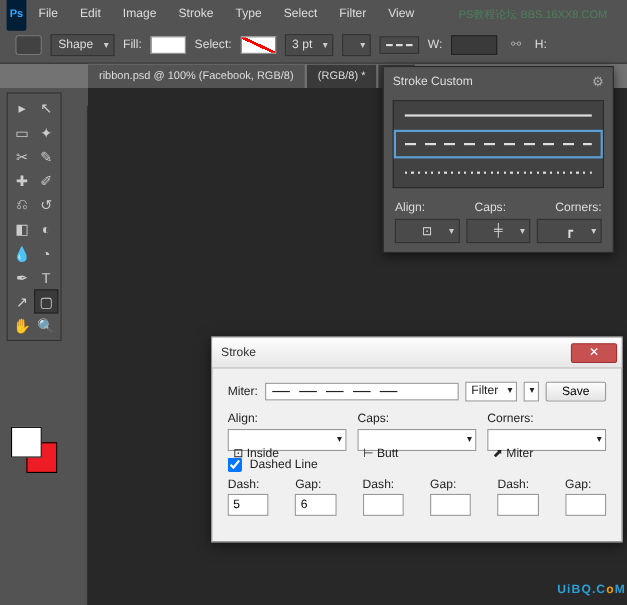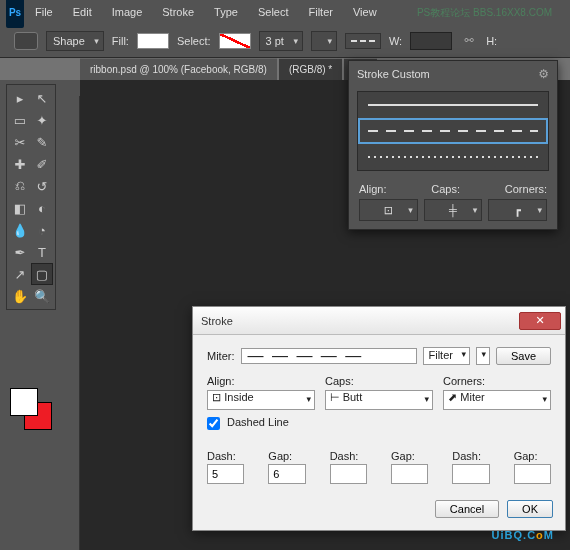--- a/index.html
+++ b/index.html
@@ -55,32 +55,32 @@
 .dlg-body{padding:12px 14px 10px;color:#222}
 .row{display:flex;align-items:center;gap:6px;margin-bottom:10px}
 .row label{font-size:11px}
 .preset-preview{flex:1;height:16px;border:1px solid #999;background:#fff;display:flex;align-items:center;padding:0 6px;font-size:16px;letter-spacing:2px}
 .preset-dd{height:18px;border:1px solid #999;background:#fff;padding:1px 16px 1px 4px;position:relative;font-size:11px}
 .preset-dd::after{content:"▾";position:absolute;right:3px;top:1px;font-size:9px}
 .save-btn,.btn{background:linear-gradient(#fdfdfd,#e4e4e4);border:1px solid #999;padding:2px 14px;font-size:11px;border-radius:2px}
 .acs-row{display:flex;gap:10px;margin-bottom:4px}
 .acs-col{flex:1}
 .acs-col label{display:block;margin-bottom:3px}
-.wdd{width:100%;height:20px;border:1px solid #999;background:#fff;padding:0 16px 2px 4px;position:relative;font-size:11px}
+.wdd{width:100%;height:20px;border:1px solid #999;background:#fff;padding:14px 16px 2px 4px;position:relative;font-size:11px}
 .wdd::after{content:"▾";position:absolute;right:3px;top:3px;font-size:9px}
-.chk-row{margin:6px 0 20px}
+.chk-row{margin:6px 0 6px}
 .chk-row input{vertical-align:middle;margin-right:4px}
-.dg-row{display:flex;gap:24px;margin-bottom:0}
+.dg-row{display:flex;gap:24px;margin-bottom:13px}
 .dg-col{flex:1}
 .dg-col label{display:block;font-size:11px;margin-bottom:2px}
 .dg-col input{width:100%;height:20px;border:1px solid #999;background:#fff;padding:2px 4px;font-size:11px}
 .dlg-foot{display:flex;justify-content:flex-end;gap:8px;padding:6px 12px 12px}
 .btn.ok{border:1px solid #3c7fb1}
 .watermark{position:absolute;right:18px;top:6px;color:#4a6;font-size:10px;opacity:.5}
-.watermark2{position:absolute;right:16px;bottom:6px;color:#2aa7e0;font-size:18px;font-weight:bold;opacity:.95;letter-spacing:1px}
+.watermark2{position:absolute;right:1px;bottom:6px;color:#2aa7e0;font-size:18px;font-weight:bold;opacity:.95;letter-spacing:1px}
 .watermark2 .o{color:#f7a400}
 </style>
 </head>
 <body>
 
 <div class="menubar">
   <div class="ps-logo">Ps</div>
   <div class="menu-item">File</div>
   <div class="menu-item">Edit</div>
   <div class="menu-item">Image</div>
@@ -214,23 +214,19 @@
     </div>
     <div class="dg-row">
       <div class="dg-col"><label>Dash:</label><input value="5" style=""></div>
       <div class="dg-col"><label>Gap:</label><input value="6" style=""></div>
       <div class="dg-col"><label>Dash:</label><input style=""></div>
       <div class="dg-col"><label>Gap:</label><input style=""></div>
       <div class="dg-col"><label>Dash:</label><input style=""></div>
       <div class="dg-col"><label>Gap:</label><input style=""></div>
     </div>
   </div>
-  <div class="dlg-foot">
-    <button class="btn">Cancel</button>
-    <button class="btn ok">OK</button>
-  </div>
 </div>
 
 <div class="watermark">PS教程论坛
 BBS.16XX8.COM</div>
 <div class="watermark2">
   <span>UiBQ.C</span><span class="o">o</span><span>M</span>
 </div>
 
 </body></html>

